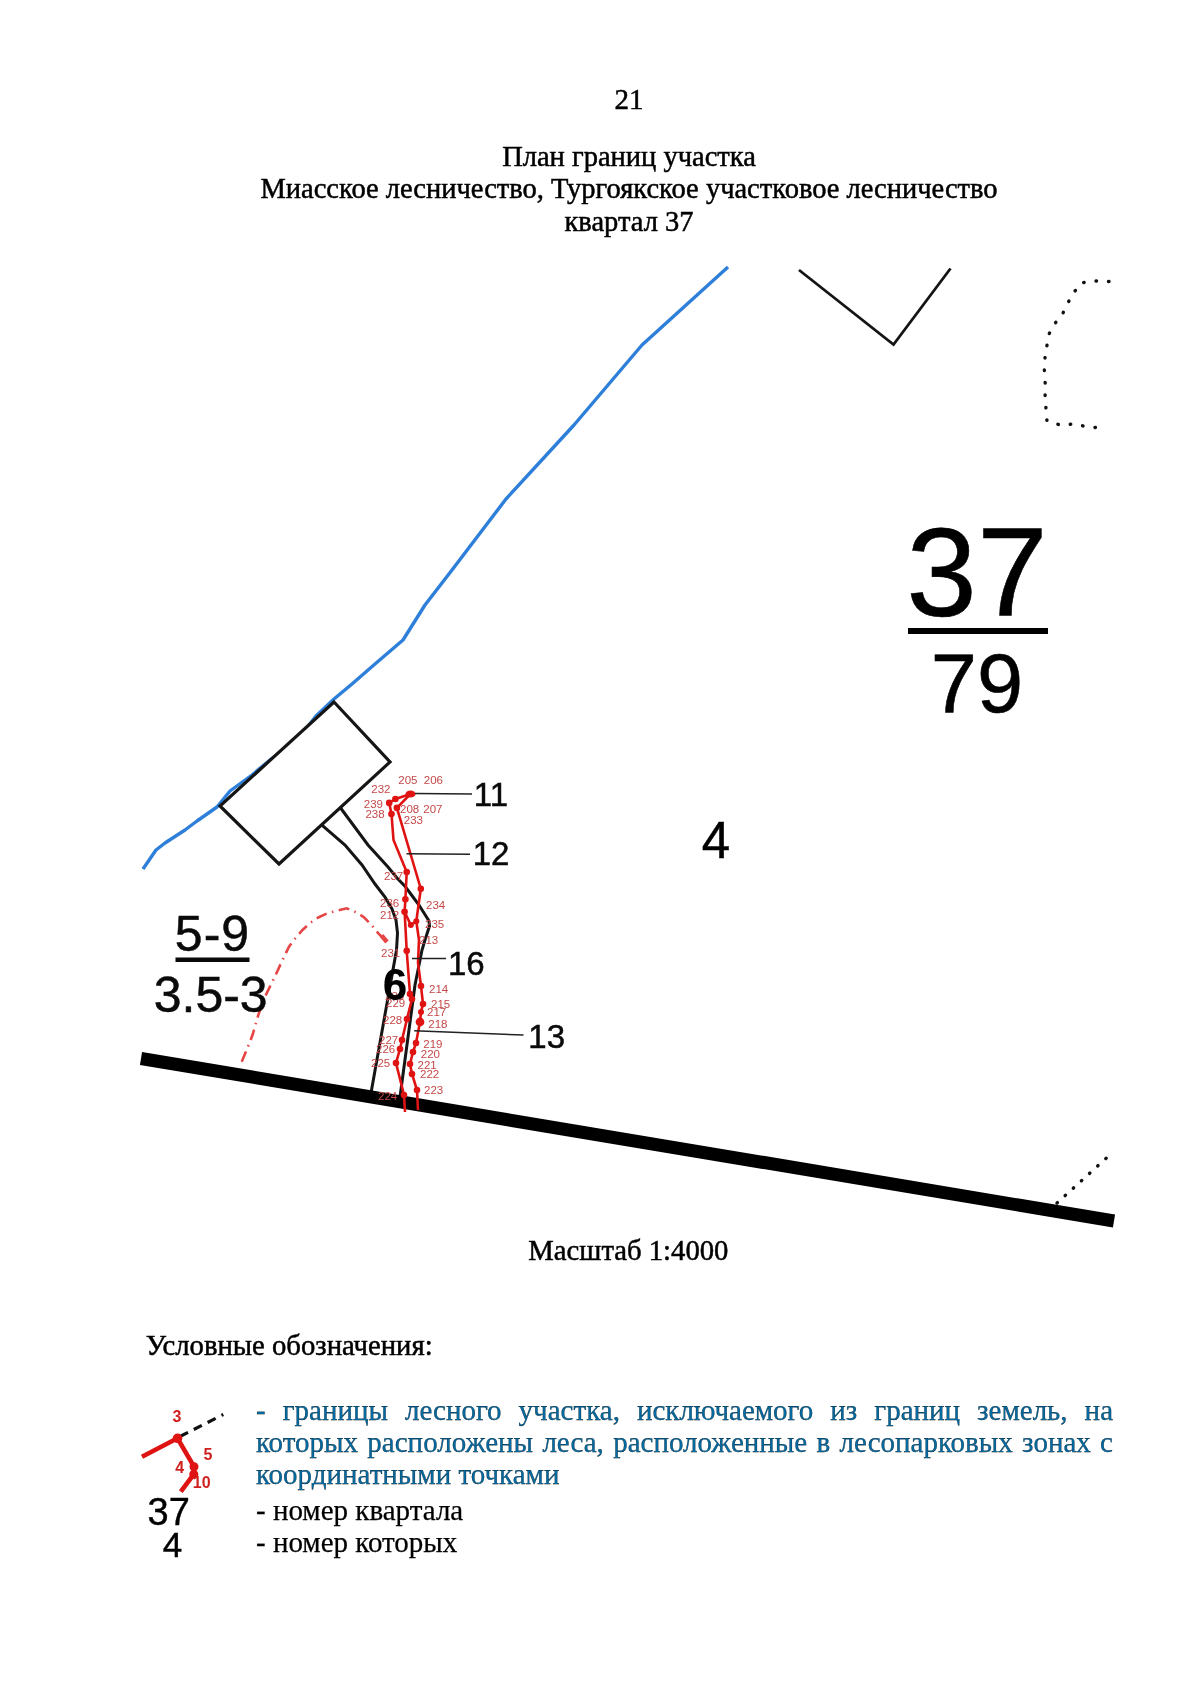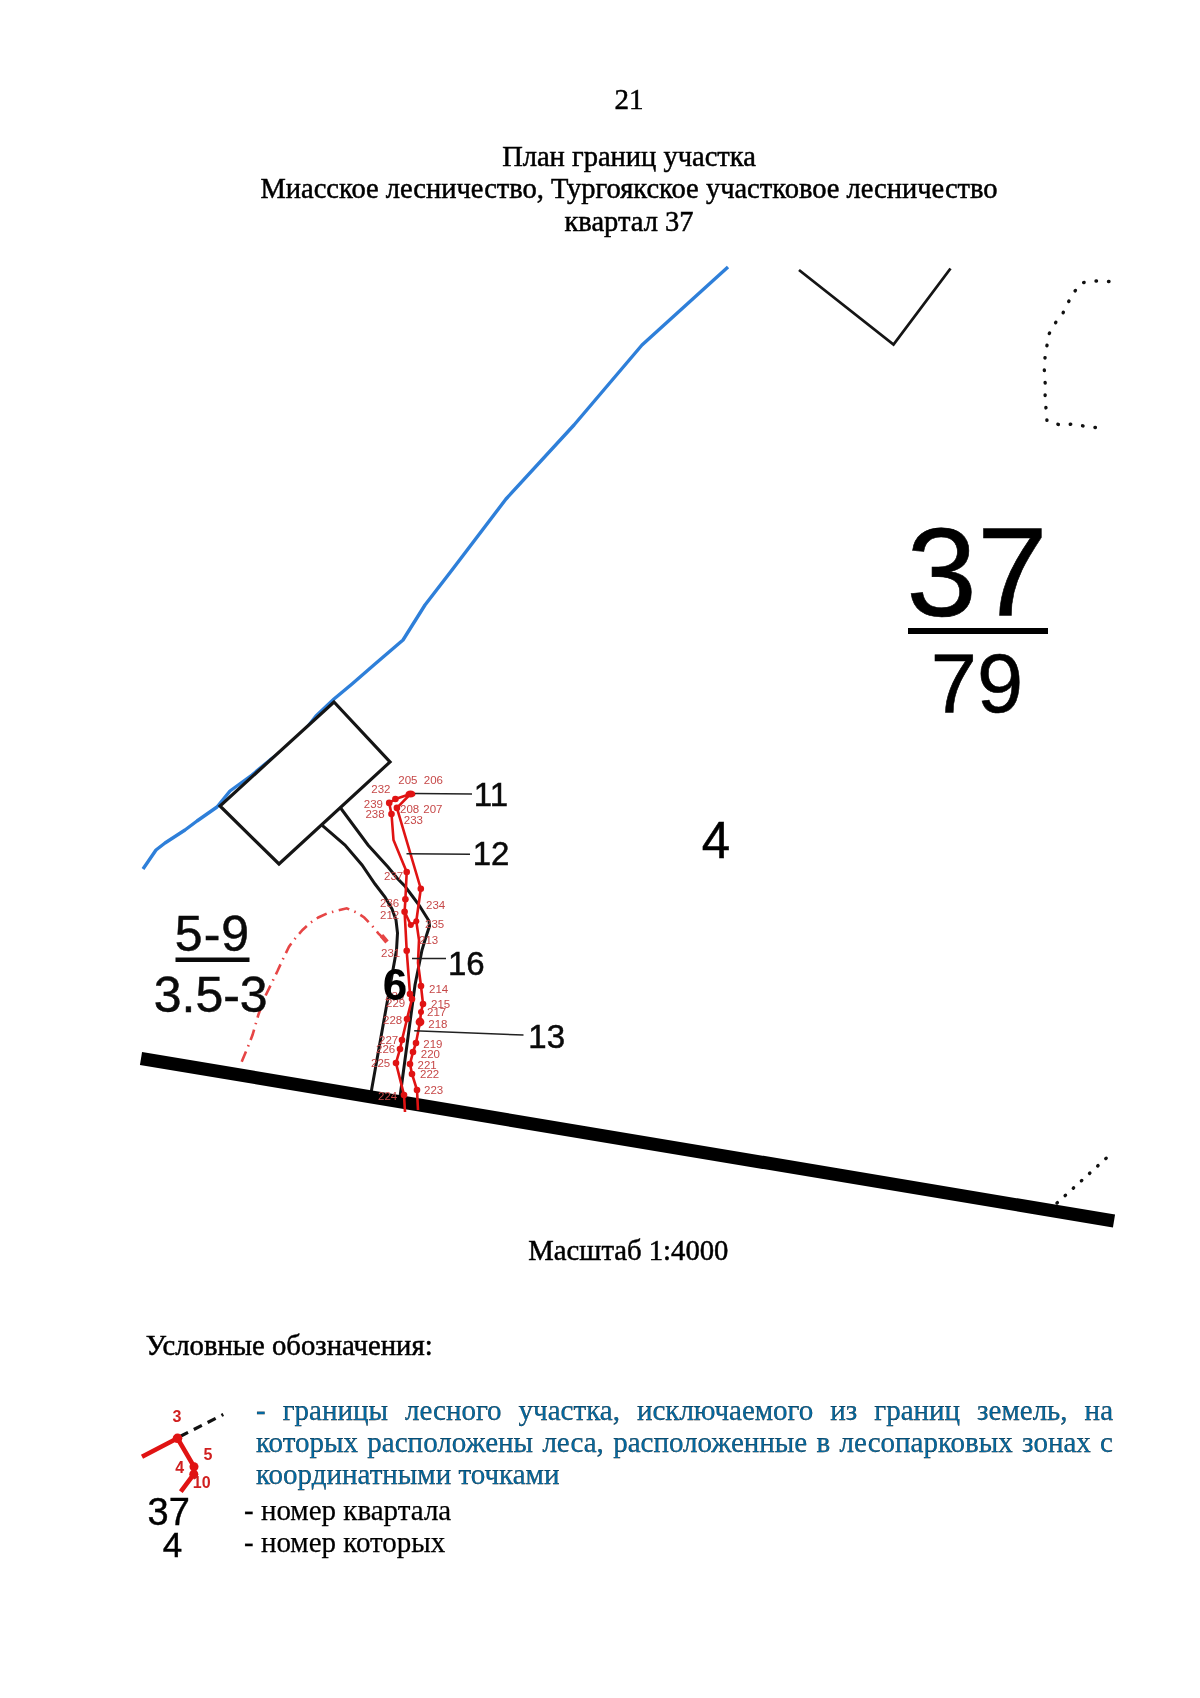--- a/index.html
+++ b/index.html
@@ -1,18 +1,18 @@
 <!DOCTYPE html>
 <html><head>
 <meta charset="utf-8">
 <style>
 html,body{margin:0;padding:0;background:#fff;}
 body{width:1200px;height:1698px;position:relative;font-family:"Liberation Serif",serif;-webkit-text-stroke:0.25px #000;}
 #para{position:absolute;left:256px;top:1394px;width:857px;font-size:29px;line-height:32px;text-align:justify;color:#0369a1;}
-.items{position:absolute;left:244px;color:#000;font-size:29px;line-height:31px;white-space:nowrap;}
+.items{position:absolute;left:256px;color:#000;font-size:29px;line-height:31px;white-space:nowrap;}
 </style>
 </head>
 <body>
 <svg width="1200" height="1698" viewBox="0 0 1200 1698" style="position:absolute;left:0;top:0">
 
 <text x="629" y="109" font-family="Liberation Serif,serif" font-size="29" text-anchor="middle" fill="#000" stroke="#000" stroke-width="0.5">21</text>
 
 <text x="629" y="165.5" font-family="Liberation Serif,serif" font-size="28.5" text-anchor="middle" fill="#000" stroke="#000" stroke-width="0.5">План границ участка</text>
 
 <text x="629" y="198.3" font-family="Liberation Serif,serif" font-size="28.5" text-anchor="middle" fill="#000" stroke="#000" stroke-width="0.5">Миасское лесничество, Тургоякское участковое лесничество</text>

